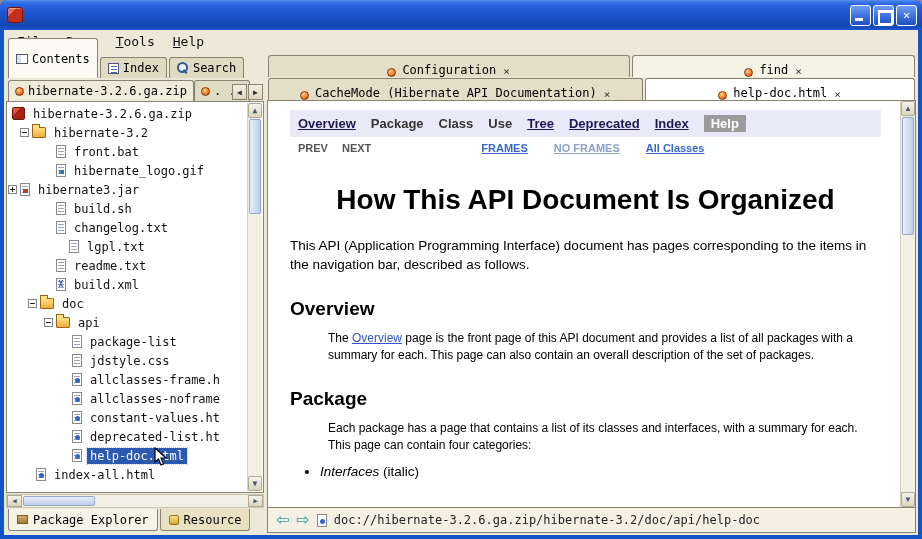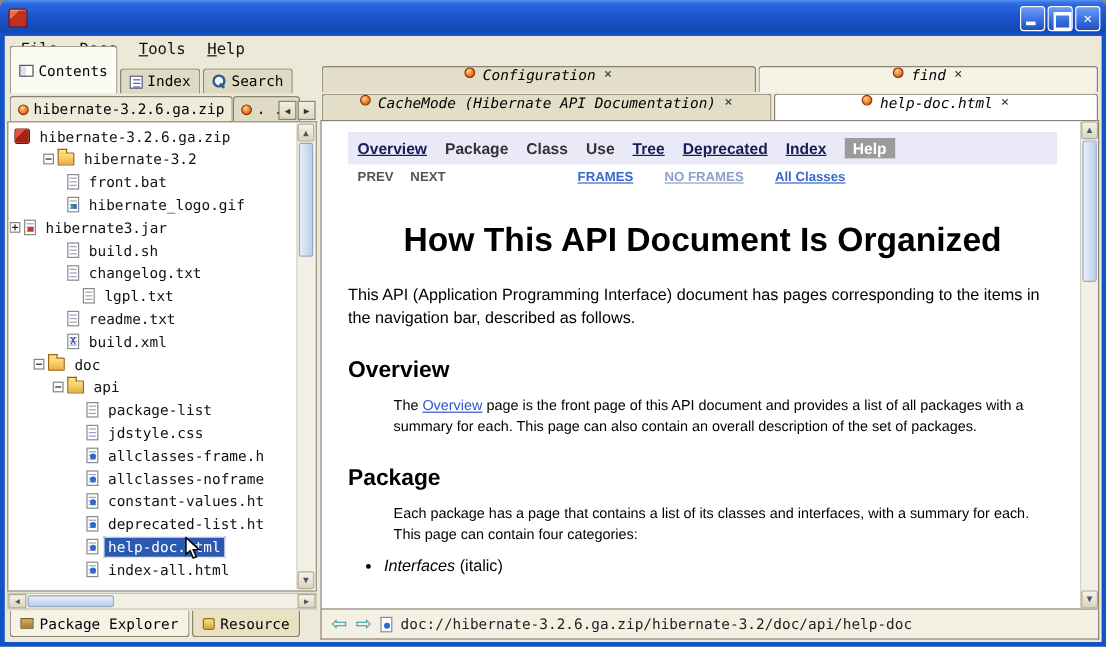--- a/index.html
+++ b/index.html
@@ -121,23 +121,23 @@
           border: 1px solid #8a8372; border-top: none; border-radius: 0 0 3px 3px;
           background: #F5F2E6; font-size: 12px; white-space: nowrap; }
   .btab.active { background: #E9E1C2; }
   .ic-pkg { width: 11px; height: 9px; background: linear-gradient(180deg,#d8aa66,#a87838); border: 1px solid #7a5a20; flex: none; }
   .ic-res { width: 10px; height: 10px; border-radius: 2px; background: linear-gradient(#f8e088,#d8a830);
             border: 1px solid #907020; flex: none; }
 
   
   .right { flex: 1; display: flex; flex-direction: column; min-width: 0; min-height: 0; }
   .rtabs { height: 23px; flex: none; display: flex; gap: 2px; padding: 1px 1px 0 1px; }
-  .rtab { height: 100%; display: flex; align-items: flex-start; justify-content: center; gap: 6px;
+  .rtab { height: 100%; display: flex; align-items: flex-end; justify-content: center; gap: 6px;
           border: 1px solid #8a8372; border-bottom: none; border-radius: 3px 3px 0 0;
-          background: #E3DEC8; font-size: 12px; white-space: nowrap; overflow: hidden; font-style: italic; }
+          background: #E3DEC8; font-size: 12px; white-space: nowrap; overflow: hidden; }
   .rtab.lite { background: #F5F2E6; }
   .rtab.active { background: #FFFFFF; }
   .xbtn { color: #333; font-size: 11px; line-height: 1; padding: 0 1px; }
 
   .content { flex: 1; position: relative; background: #fff; border: 1px solid #8a8372;
              overflow: hidden; min-height: 0; font-family: "Liberation Sans", sans-serif; }
   .doc { position: absolute; inset: 0 16px 0 0; padding: 9px 18px 0 22px; overflow: hidden; }
 
   .jnav { background: #E9E9F8; padding: 5px 8px; font-size: 13px; font-weight: bold;
           display: flex; gap: 15px; align-items: center; color: #1a1a55; }
@@ -226,21 +226,21 @@
             <span class="sqbtn">▶</span>
           </div>
         </div>
 
         <div class="tree-wrap">
           <div class="tree">
             <div class="trow" style="padding-left:4px">
               <span class="ticon i-root"></span>
               <span class="tlabel">hibernate-3.2.6.ga.zip</span>
             </div>
-            <div class="trow" style="padding-left:28px">
+            <div class="trow" style="padding-left:12px">
               <span class="expander open"></span>
               <span class="ticon i-folder"></span>
               <span class="tlabel">hibernate-3.2</span>
             </div>
             <div class="trow" style="padding-left:48px">
               <span class="ticon i-file"></span>
               <span class="tlabel">front.bat</span>
             </div>
             <div class="trow" style="padding-left:48px">
               <span class="ticon i-img"></span>
@@ -302,21 +302,21 @@
               <span class="tlabel">constant-values.ht</span>
             </div>
             <div class="trow" style="padding-left:64px">
               <span class="ticon i-html"></span>
               <span class="tlabel">deprecated-list.ht</span>
             </div>
             <div class="trow selected" style="padding-left:64px">
               <span class="ticon i-html"></span>
               <span class="tlabel">help-doc.html</span>
             </div>
-            <div class="trow" style="padding-left:64px">
+            <div class="trow" style="padding-left:28px">
               <span class="ticon i-html"></span>
               <span class="tlabel">index-all.html</span>
             </div>
           </div>
 
           <svg class="cursor" width="14" height="20" viewBox="0 0 14 20">
             <path d="M1,1 L1,15 L4.5,12 L7,18 L9.5,17 L7,11 L12,11 Z" fill="#ffffff" stroke="#000000" stroke-width="1.2"></path>
           </svg>
 
           <div class="vscroll">

